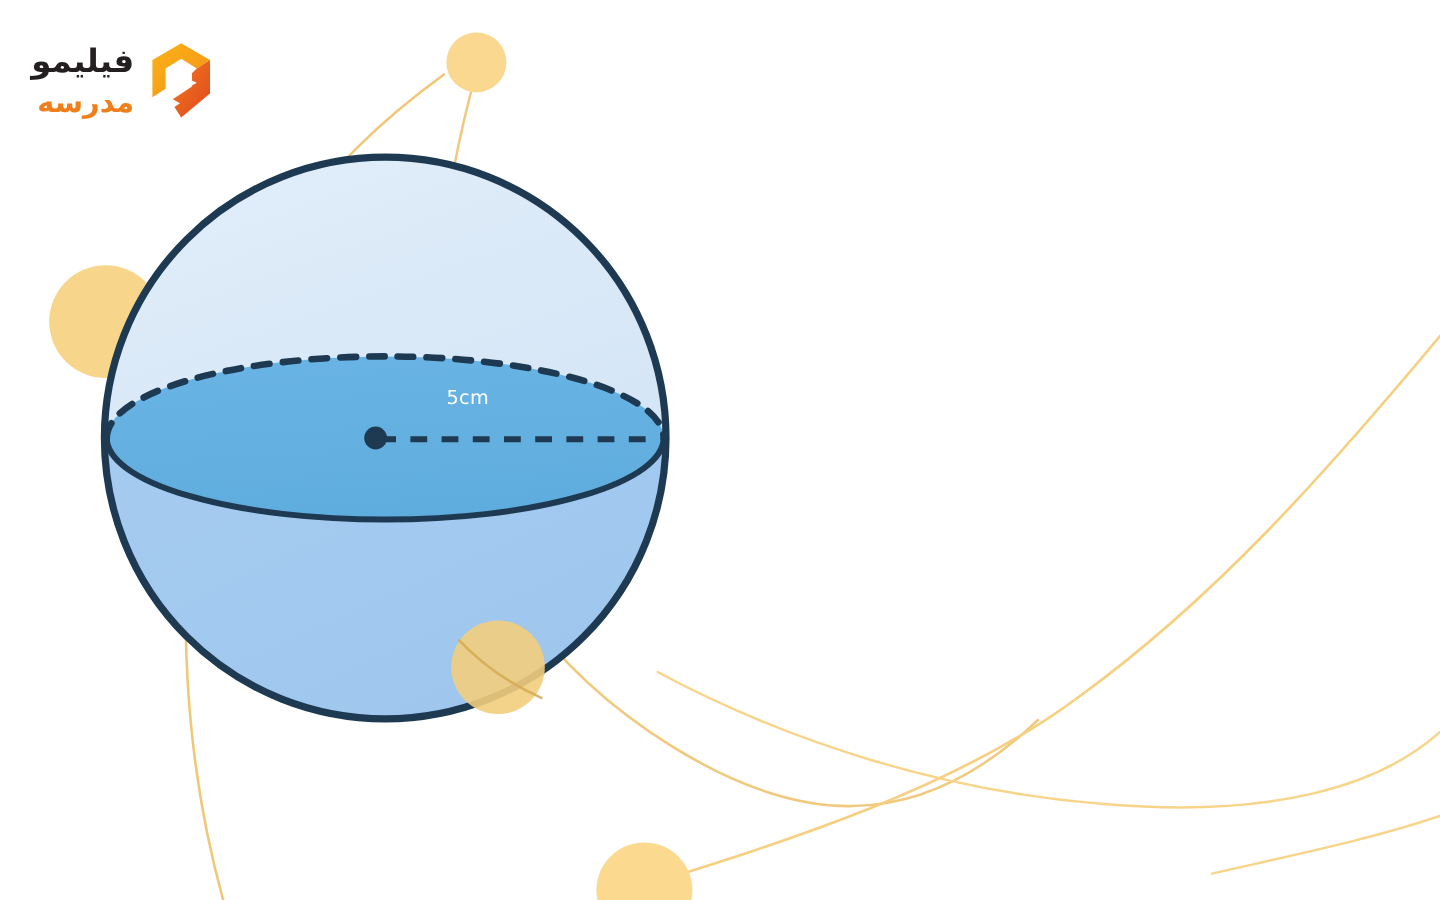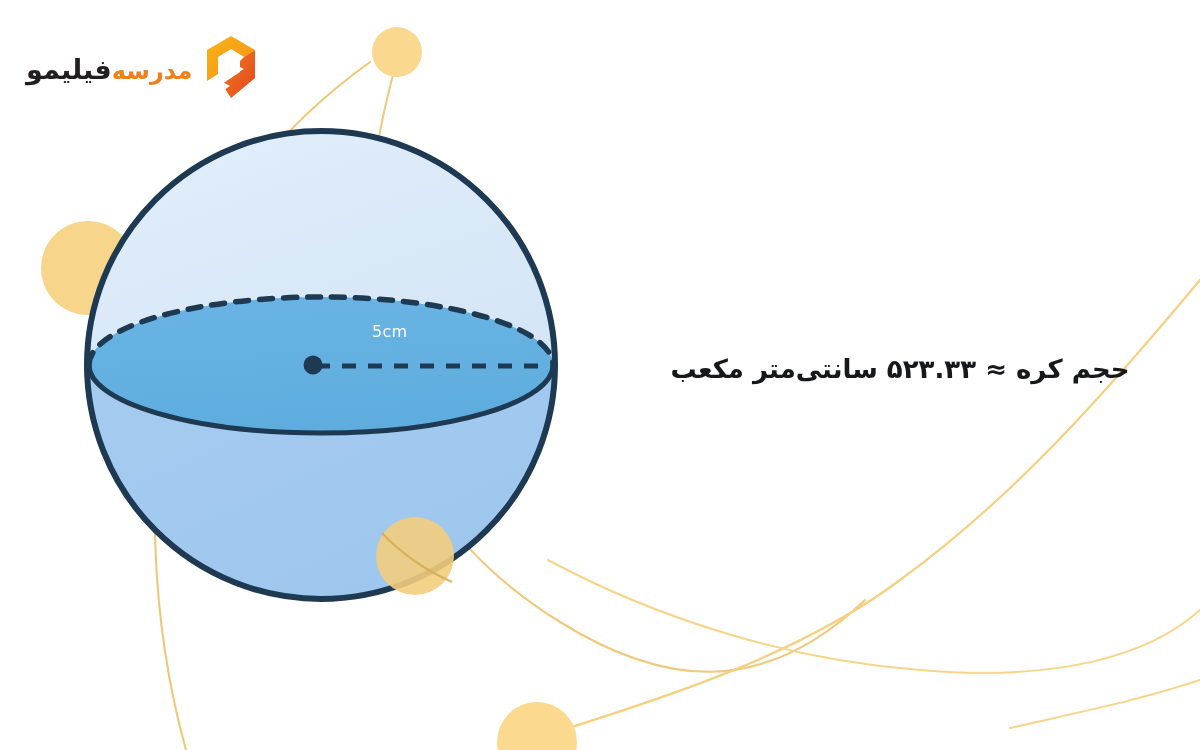--- a/index.html
+++ b/index.html
@@ -12,21 +12,21 @@
   }
   #stage { position:absolute; inset:0; width:1200px; height:750px; }
   #stage svg { position:absolute; left:0; top:0; }
 
   
   .logo-wrap {
     position:absolute; left:26px; top:26px;
     width:200px; height:82px;
     display:flex; align-items:center; gap:8px;
   }
-  .logo-text { display:flex; align-items:flex-end; line-height:1.0; }
+  .logo-text { display:flex; flex-direction:column; align-items:flex-end; line-height:1.0; }
   .logo-line1 {
     font-family:"DejaVu Sans","Liberation Sans",sans-serif;
     font-size:27px; font-weight:700; color:#231f20;
     direction:rtl; letter-spacing:-0.5px;
   }
   .logo-line2 {
     font-family:"DejaVu Sans","Liberation Sans",sans-serif;
     font-size:24px; font-weight:700; color:#ef7f1a;
     direction:rtl; letter-spacing:-0.5px; margin-top:8px;
   }
@@ -154,15 +154,14 @@
         <path d="M7 16 L31 2 L55 16 L44 23 L31 15 L18 23 L18 40 L7 47 Z" fill="url(#gradMarkA)"></path>
 
         <path d="M55 16 L55 44 L31 64 L22 50 L40 38 L40 27 L44 23 Z" fill="url(#gradMarkB)"></path>
 
         <path d="M24 26 L44 35 L24 46 Z" fill="#ffffff"></path>
         <path d="M21 47 L30 52 L21 58 Z" fill="#ffffff"></path>
       </svg>
     </div>
   </div>
 
-  <div class="caption">حجم کره ≈ ۵۲۳.۳۳ سانتی‌متر مکعب</div>
 
 </div>
 
 </body></html>

